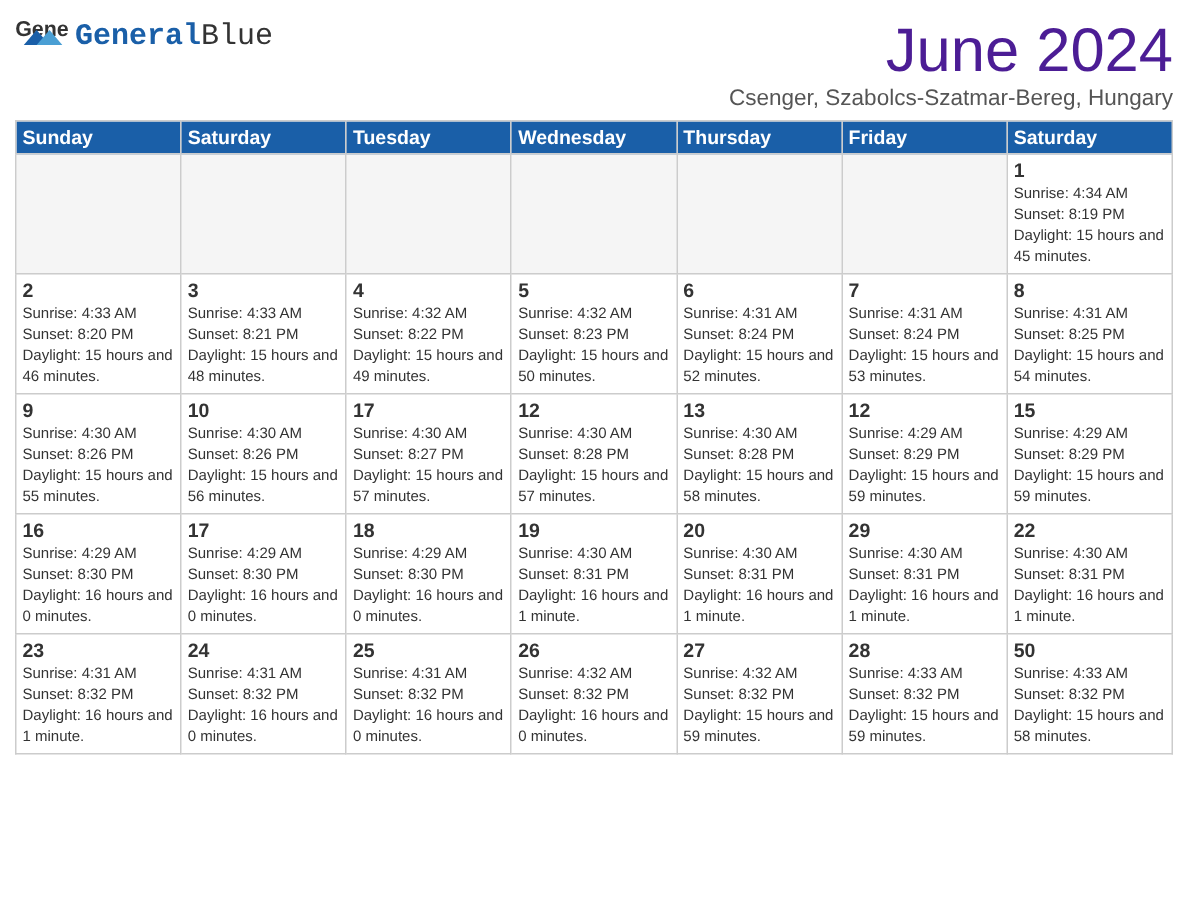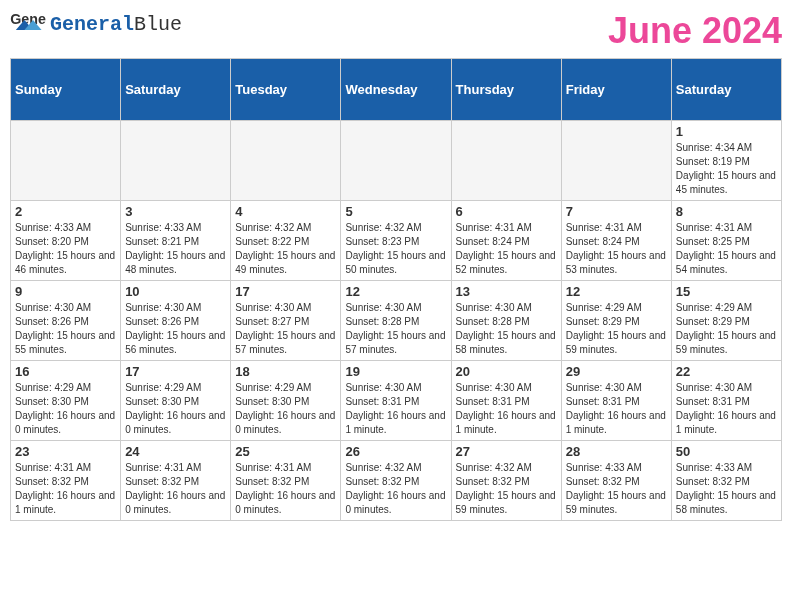--- a/index.html
+++ b/index.html
@@ -32,38 +32,38 @@
       font-weight: bold;
     }
     .logo-icon {
       width: 36px;
       height: 30px;
     }
     .title-area {
       text-align: right;
     }
     .month-title {
-      font-size: 36px;
-      color: #ec4899;
-      font-weight: bold;
+      font-size: 41px;
+      color: #4c1d95;
+      font-weight: normal;
     }
     .location-title {
       font-size: 15px;
       color: #555;
     }
     .calendar {
       width: 100%;
       border-collapse: collapse;
     }
     .calendar th {
       background: #1a5fa8;
       color: #fff;
       font-size: 13px;
       font-weight: bold;
-      padding: 23px 4px;
+      padding: 3px 4px;
       text-align: left;
       border: 1px solid #ccc;
     }
     .calendar td {
       vertical-align: top;
       border: 1px solid #ccc;
       padding: 3px 4px;
       font-size: 10px;
       color: #333;
       background: #fff;
@@ -96,20 +96,21 @@
       <polygon points="20,28 32,14 44,28" fill="#4a9fd4"></polygon>
     </svg>
     <div>
       <div class="logo-text">
         <span>General</span>Blue
       </div>
     </div>
   </div>
   <div class="title-area">
     <div class="month-title">June 2024</div>
+    <div class="location-title">Csenger, Szabolcs-Szatmar-Bereg, Hungary</div>
   </div>
 </div>
 
 <table class="calendar">
   <thead>
     <tr>
     <th>Sunday</th>
         <th>Saturday</th>
         <th>Tuesday</th>
         <th>Wednesday</th>

